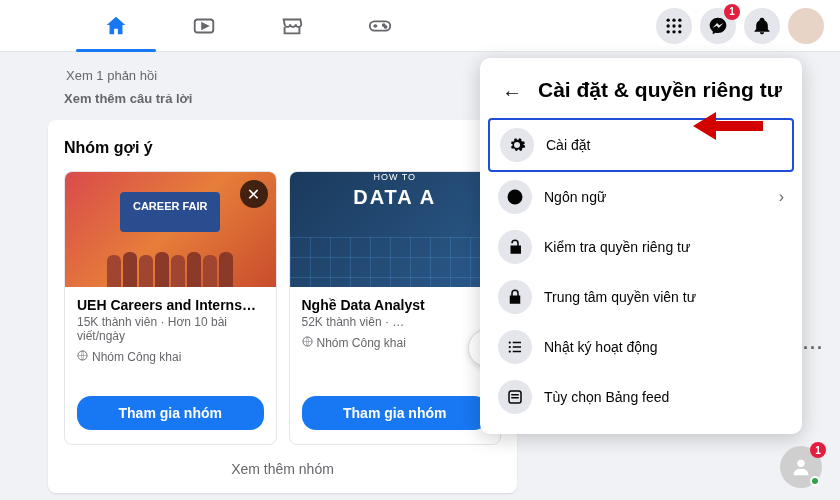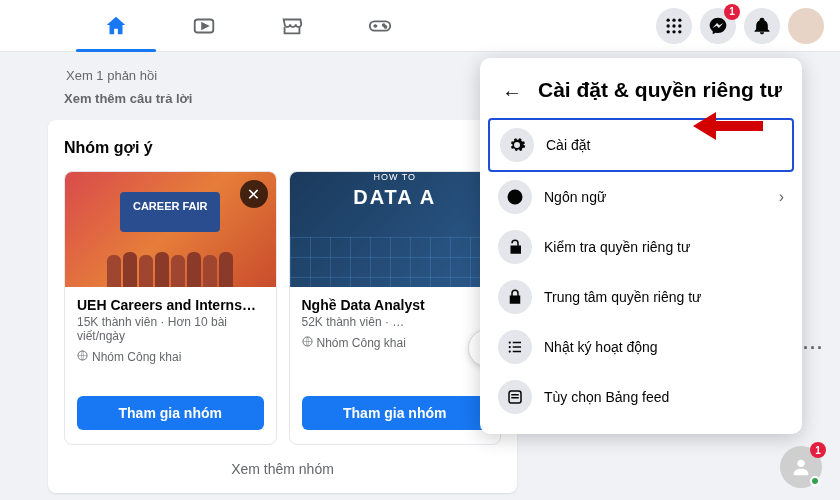--- a/index.html
+++ b/index.html
@@ -34,21 +34,21 @@
 .people span:nth-child(odd){background:#a04530;height:32px}
 .cover2{background:linear-gradient(135deg,#1a3a5c 0%,#2c5a8c 100%);display:flex;flex-direction:column;align-items:center;justify-content:flex-start;color:#fff}
 .cover2-small{font-size:9px;letter-spacing:1px;margin-bottom:4px}
 .cover2-big{font-size:20px;font-weight:bold;letter-spacing:2px}
 .grid-lines{position:absolute;bottom:0;left:0;right:0;height:50px;background:repeating-linear-gradient(to right,rgba(100,180,255,0.2) 0,rgba(100,180,255,0.2) 1px,transparent 1px,transparent 20px),repeating-linear-gradient(to bottom,rgba(100,180,255,0.2) 0,rgba(100,180,255,0.2) 1px,transparent 1px,transparent 20px)}
 .close-x{position:absolute;top:8px;right:8px;width:28px;height:28px;border-radius:50%;background:rgba(0,0,0,0.7);color:#fff;display:flex;align-items:center;justify-content:center;cursor:pointer;font-size:16px}
 .ginfo{padding:10px 12px;flex:1}
 .gname{font-size:14px;font-weight:600;color:#050505;margin-bottom:2px;white-space:nowrap;overflow:hidden;text-overflow:ellipsis}
 .gmeta{font-size:12px;color:#65676b;margin-bottom:7px}
 .gpub{font-size:12px;color:#65676b;display:flex;align-items:flex-start;gap:4px}
-.join-btn{margin:22px 12px 14px;background:#1877f2;color:#fff;border:none;border-radius:6px;padding:9px 0;font-size:14px;font-weight:600;cursor:pointer}
+.join-btn{margin:22px 12px 14px;background:#1877f2;color:#fff;border:none;border-radius:14px;padding:9px 0;font-size:14px;font-weight:600;cursor:pointer}
 .scroll-next{position:absolute;right:-5px;top:158px;width:38px;height:38px;border-radius:50%;background:#fff;border:1px solid #ddd;box-shadow:0 2px 6px rgba(0,0,0,0.15);display:flex;align-items:center;justify-content:center;cursor:pointer;z-index:3}
 .see-more{text-align:center;color:#65676b;font-size:14px;margin-top:16px;cursor:pointer}
 .right-col{width:275px;padding:16px;font-size:15px;color:#65676b}
 .contacts-head{display:flex;align-items:center;justify-content:space-between;margin-top:270px}
 .contacts-head span{font-weight:600}
 .contacts-icons{display:flex;gap:14px;align-items:center}
 .contact-row{display:flex;align-items:center;gap:10px;margin-top:14px}
 .contact-av{width:30px;height:30px;border-radius:50%;background:#dcdcdc}
 .contact-name{width:110px;height:10px;background:#e4e6eb;border-radius:3px}
 .dropdown{position:absolute;top:58px;right:38px;width:322px;background:#fff;border-radius:10px;box-shadow:0 4px 20px rgba(0,0,0,0.2);z-index:50;padding:12px 8px}
@@ -242,21 +242,21 @@
         </svg>
       </div>
     <span class="dd-label">Kiểm tra quyền riêng tư</span>
   </div>
   <div class="dd-item">
     <div class="dd-ic">
         <svg viewBox="0 0 24 24">
           <path d="M17 10V7a5 5 0 00-10 0v3H5v11h14V10zm-8-3a3 3 0 016 0v3H9z"></path>
         </svg>
       </div>
-    <span class="dd-label">Trung tâm quyền riêng tư</span>
+    <span class="dd-label">Trung tâm quyền viên tư</span>
   </div>
   <div class="dd-item">
     <div class="dd-ic">
         <svg viewBox="0 0 24 24">
           <circle cx="5" cy="6" r="1.5"></circle>
           <circle cx="5" cy="12" r="1.5"></circle>
           <circle cx="5" cy="18" r="1.5"></circle>
           <rect x="9" y="5" width="11" height="2"></rect>
           <rect x="9" y="11" width="11" height="2"></rect>
           <rect x="9" y="17" width="11" height="2"></rect>

